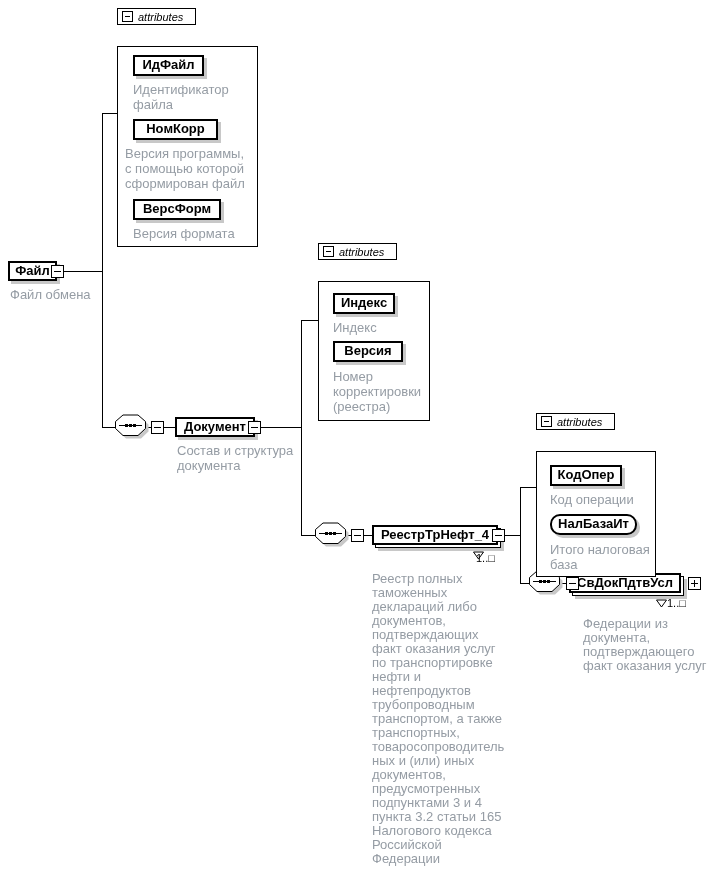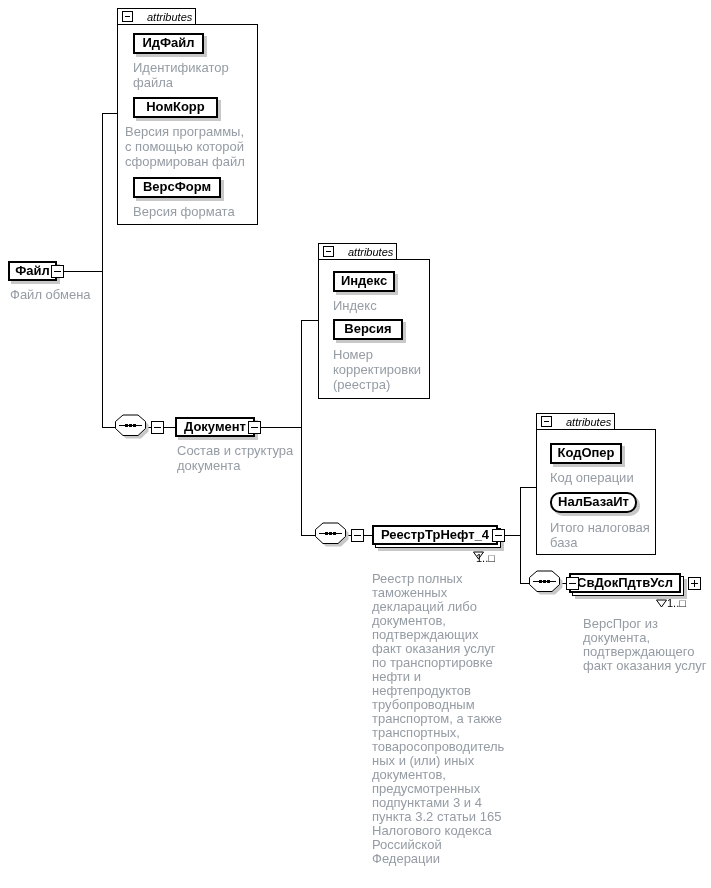--- a/index.html
+++ b/index.html
@@ -10,23 +10,23 @@
   .elem{position:absolute;box-sizing:border-box;height:20px;background:#fff;border:2px solid #000;
         font:bold 13px/15px "Liberation Sans",sans-serif;text-align:center;white-space:nowrap;
         box-shadow:3px 3px 0 #c8c8c8;}
   .elem.multi{box-shadow:3px 3px 0 -1px #fff, 3px 3px 0 0 #000, 6px 6px 0 0 #c8c8c8;}
   .attr{position:absolute;box-sizing:border-box;height:21px;background:#fff;border:2px solid #000;
         font:bold 13px/16px "Liberation Sans",sans-serif;text-align:center;white-space:nowrap;
         box-shadow:3px 3px 0 #c8c8c8;}
   .desc{position:absolute;color:#959ca4;font:13px/15px "Liberation Sans",sans-serif;}
   .desc.tight{line-height:14px;}
   .attr-tab{position:absolute;box-sizing:border-box;width:79px;height:17px;border:1px solid #000;
-            background:#fff;display:flex;align-items:center;gap:14px;padding:0 4px;z-index:2;}
+            background:#fff;display:flex;align-items:center;gap:5px;padding:0 4px;z-index:2;}
   .attr-label{font:italic 11px "Liberation Sans",sans-serif;color:#000;}
-  .attr-body{position:absolute;box-sizing:border-box;border:1px solid #000;background:#fff;z-index:1;}
+  .attr-body{position:absolute;box-sizing:border-box;border:1px solid #000;background:#fff;z-index:1;margin-top:22px;}
   .mini{width:11px;height:11px;box-sizing:border-box;border:1px solid #000;background:#fff;
         position:relative;flex:0 0 auto;}
   .mini::before{content:"";position:absolute;left:2px;right:2px;top:4px;height:1px;background:#000;}
   .hnd{position:absolute;width:13px;height:13px;box-sizing:border-box;border:1px solid #000;
        background:#fff;z-index:3;}
   .hnd::before{content:"";position:absolute;left:2px;right:2px;top:5px;height:1px;background:#000;}
   .hnd.plus::after{content:"";position:absolute;top:2px;bottom:2px;left:5px;width:1px;background:#000;}
   .occ{position:absolute;font:11px "Liberation Sans",sans-serif;color:#000;white-space:nowrap;}
   .seq{position:absolute;width:37px;height:26px;}
   .tri{position:absolute;width:13px;height:9px;}
@@ -145,15 +145,15 @@
   <span class="hnd" style="left:566px;top:577px;"></span>
 
   <div class="elem multi" style="left:569px;top:573px;width:112px;">СвДокПдтвУсл</div>
   <span class="hnd plus" style="left:688px;top:577px;"></span>
   <span class="tri" style="left:655px;top:594px;">
     <svg width="13" height="9" viewBox="0 0 13 9">
         <polygon points="1.5,1 11.5,1 6.5,8" fill="#ffffff" stroke="#000000"></polygon>
       </svg>
   </span>
   <div class="occ" style="left:667px;top:597px;">1..□</div>
-  <div class="desc tight" style="left:583px;top:617px;width:128px;">ВерсПрог из документа, подтверждающего факт оказания услуг</div>
+  <div class="desc tight" style="left:583px;top:617px;width:128px;">Федерации из документа, подтверждающего факт оказания услуг</div>
 
 </div>
 
 </body></html>

